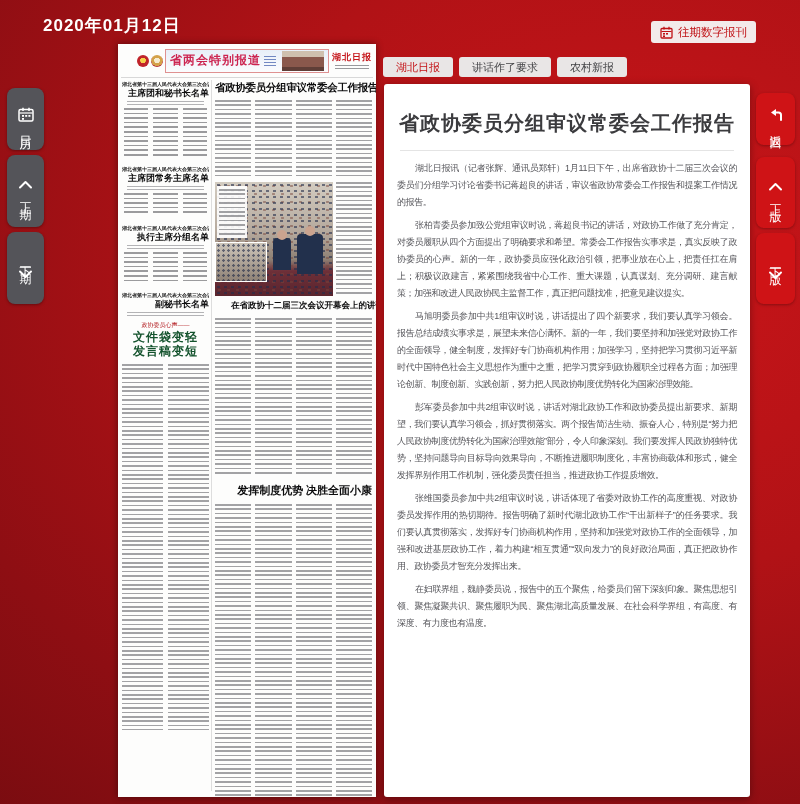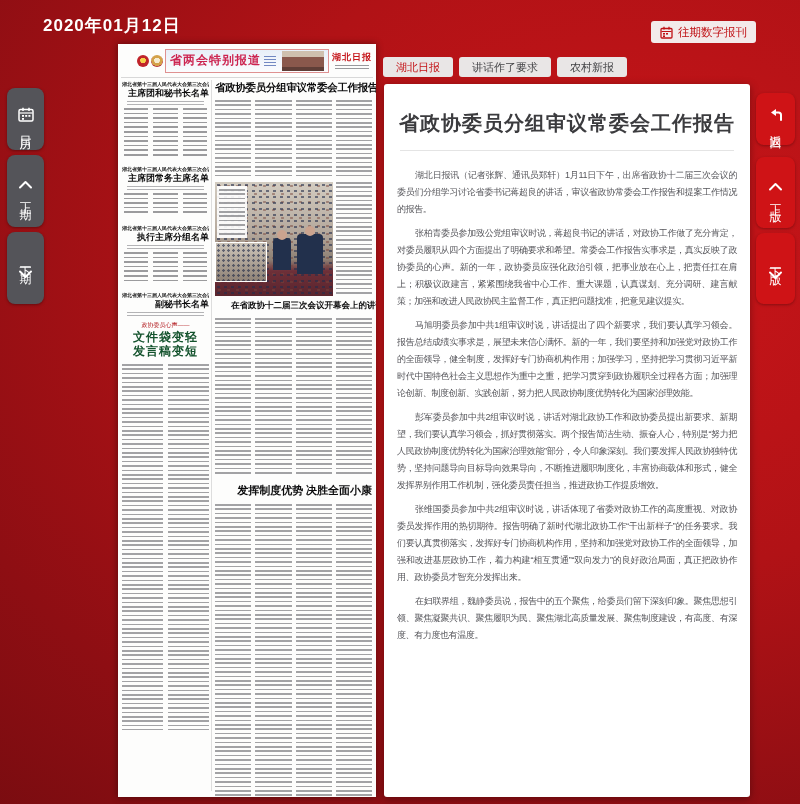--- a/index.html
+++ b/index.html
@@ -26,21 +26,21 @@
   .tabs{position:absolute;left:383px;top:57px;display:flex;gap:6px;}
   .tab{height:20px;display:flex;align-items:center;padding:0 13px;background:#e9e6e6;border:none;border-radius:3px;
     font-size:11px;color:#454548;cursor:pointer;}
   .tab.active{color:#c31216;}
   
   .panel{position:absolute;left:384px;top:84px;width:366px;height:713px;background:#fff;border-radius:3px;
     box-shadow:0 2px 8px rgba(0,0,0,.35);overflow:hidden;}
   .a-title{margin:26px 10px 0;text-align:center;font-size:20px;font-weight:bold;color:#3b3b3e;letter-spacing:1px;}
   .a-div{margin:13px 16px 0;border:none;border-top:1px solid #e4e4e4;height:0;}
   .a-body{padding:9px 13px 0;}
-  .a-body p{margin:7px 0 6px;font-size:9px;letter-spacing:-0.4px;line-height:17px;color:#55555a;
+  .a-body p{margin:0 0 6px;font-size:9px;letter-spacing:-0.4px;line-height:17px;color:#55555a;
     text-indent:2em;text-align:justify;}
   
   .paper{position:absolute;left:118px;top:44px;width:258px;height:753px;background:#fdfdfc;
     box-shadow:0 0 7px rgba(0,0,0,.45);cursor:pointer;overflow:hidden;}
   .banner{position:absolute;left:18px;top:3px;right:3px;height:27px;display:flex;align-items:center;gap:2px;}
   .emblems{display:flex;gap:2px;align-items:center;padding-left:1px;}
   .emb1{width:12px;height:12px;border-radius:50%;background:radial-gradient(circle at 50% 45%, #f5d24a 0 30%, #c0242a 32% 100%);}
   .emb2{width:12px;height:12px;border-radius:50%;background:radial-gradient(circle at 50% 45%, #f6ecd0 0 30%, #d4a24a 32% 62%, #b8373d 64% 100%);}
   .banner-box{flex:1;height:24px;border:1px solid #df9191;background:linear-gradient(#e8eff8,#fbfcfe);
     display:flex;align-items:center;padding:0 4px;gap:3px;}
@@ -250,21 +250,21 @@
 
   <div class="panel">
     <h1 class="a-title">省政协委员分组审议常委会工作报告</h1>
     <hr class="a-div">
     <div class="a-body">
       <p>湖北日报讯（记者张辉、通讯员郑轩）1月11日下午，出席省政协十二届三次会议的委员们分组学习讨论省委书记蒋超良的讲话，审议省政协常委会工作报告和提案工作情况的报告。</p>
       <p>张柏青委员参加致公党组审议时说，蒋超良书记的讲话，对政协工作做了充分肯定，对委员履职从四个方面提出了明确要求和希望。常委会工作报告实事求是，真实反映了政协委员的心声。新的一年，政协委员应强化政治引领，把事业放在心上，把责任扛在肩上；积极议政建言，紧紧围绕我省中心工作、重大课题，认真谋划、充分调研、建言献策；加强和改进人民政协民主监督工作，真正把问题找准，把意见建议提实。</p>
       <p>马旭明委员参加中共1组审议时说，讲话提出了四个新要求，我们要认真学习领会。报告总结成绩实事求是，展望未来信心满怀。新的一年，我们要坚持和加强党对政协工作的全面领导，健全制度，发挥好专门协商机构作用；加强学习，坚持把学习贯彻习近平新时代中国特色社会主义思想作为重中之重，把学习贯穿到政协履职全过程各方面；加强理论创新、制度创新、实践创新，努力把人民政协制度优势转化为国家治理效能。</p>
       <p>彭军委员参加中共2组审议时说，讲话对湖北政协工作和政协委员提出新要求、新期望，我们要认真学习领会，抓好贯彻落实。两个报告简洁生动、振奋人心，特别是“努力把人民政协制度优势转化为国家治理效能”部分，令人印象深刻。我们要发挥人民政协独特优势，坚持问题导向目标导向效果导向，不断推进履职制度化，丰富协商载体和形式，健全发挥界别作用工作机制，强化委员责任担当，推进政协工作提质增效。</p>
       <p>张维国委员参加中共2组审议时说，讲话体现了省委对政协工作的高度重视、对政协委员发挥作用的热切期待。报告明确了新时代湖北政协工作“干出新样子”的任务要求。我们要认真贯彻落实，发挥好专门协商机构作用，坚持和加强党对政协工作的全面领导，加强和改进基层政协工作，着力构建“相互贯通”“双向发力”的良好政治局面，真正把政协作用、政协委员才智充分发挥出来。</p>
-      <p>在妇联界组，魏静委员说，报告中的五个聚焦，给委员们留下深刻印象。聚焦思想引领、聚焦凝聚共识、聚焦履职为民、聚焦湖北高质量发展、聚焦制度建设，有高度、有深度、有力度也有温度。</p>
+      <p>在妇联界组，魏静委员说，报告中的五个聚焦，给委员们留下深刻印象。聚焦思想引领、聚焦凝聚共识、聚焦履职为民、聚焦湖北高质量发展、在社会科学界组，有高度、有深度、有力度也有温度。</p>
     </div>
   </div>
 
   <button class="sbtn redb b-back">
     <svg class="icon" width="16" height="13" viewBox="0 0 16 13">
       <path d="M13 12 V7 Q13 4.5 10.5 4.5 H7" fill="none" stroke="#fff" stroke-width="2" stroke-linecap="round"></path>
       <path d="M8 1 L3 4.5 L8 8 Z" fill="#fff"></path>
     </svg>
     <span class="vtxt">返回</span>
   </button>

